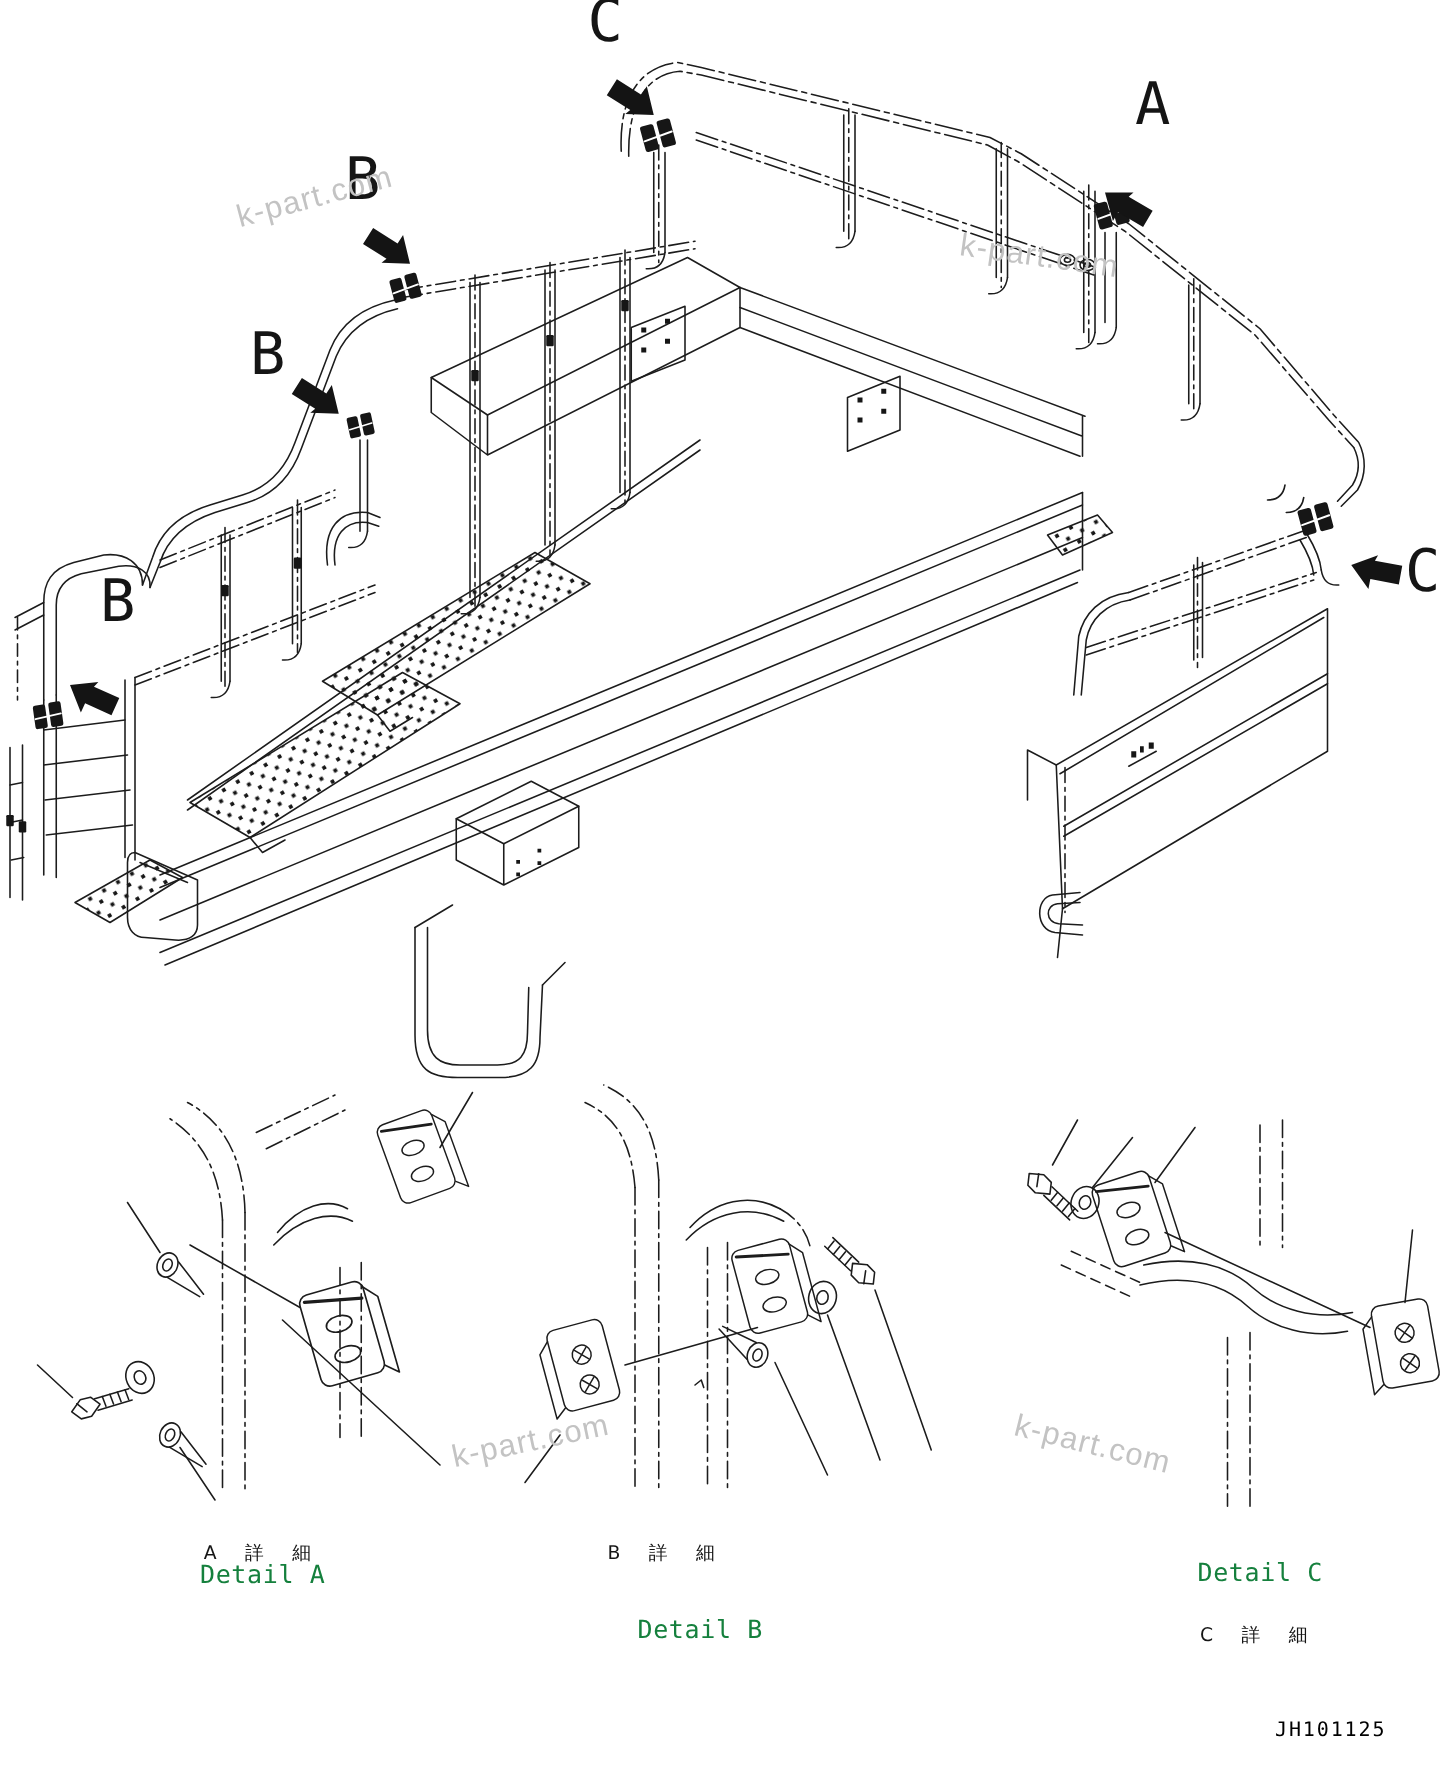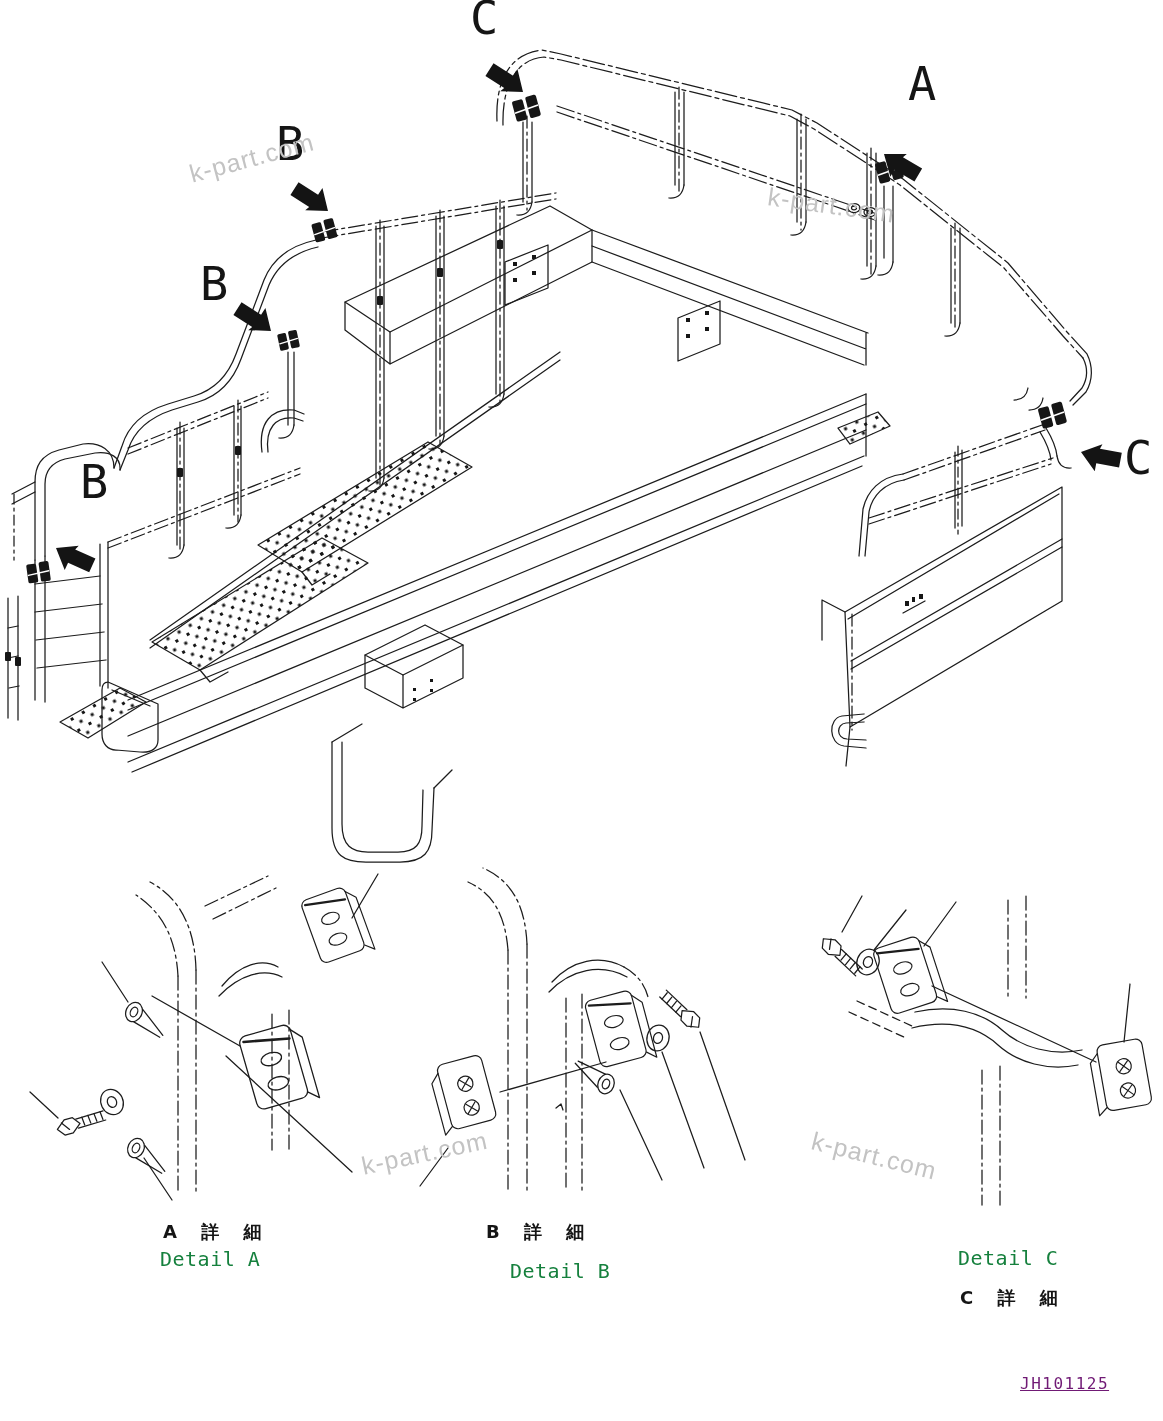--- a/index.html
+++ b/index.html
@@ -1,26 +1,26 @@
 <!DOCTYPE html>
 <html><head>
 <meta charset="utf-8">
 <style>
   html,body{margin:0;padding:0;background:#fff;}
   #page{position:relative;width:1163px;height:1421px;background:#fff;overflow:hidden;
         font-family:"DejaVu Sans",sans-serif;color:#1c1c1c;}
   svg{position:absolute;left:0;top:0;}
   .lbl{position:absolute;font-family:"DejaVu Sans Mono",monospace;font-size:47px;
        font-weight:400;color:#151515;line-height:1;}
-  .cap-jp{position:absolute;font-family:"DejaVu Sans",sans-serif;font-size:18px;
-       font-weight:700;letter-spacing:9px;color:#151515;line-height:1.1;white-space:nowrap;}
+  .cap-jp{position:absolute;font-family:"DejaVu Sans",sans-serif;font-size:15px;
+       font-weight:400;letter-spacing:9px;color:#151515;line-height:1.1;white-space:nowrap;margin-top:12px;}
   .cap-en{position:absolute;font-family:"DejaVu Sans Mono",monospace;font-size:20px;
        font-weight:400;letter-spacing:.5px;color:#15803d;line-height:1.1;white-space:nowrap;}
   .dwg{position:absolute;font-family:"DejaVu Sans Mono",monospace;font-size:16px;
-       letter-spacing:1.5px;color:#701a75;text-decoration:underline;}
+       letter-spacing:1.5px;color:#000000;}
   .wm{position:absolute;font-family:"Liberation Sans",sans-serif;font-size:25px;
       color:#c3c3c3;letter-spacing:1px;white-space:nowrap;transform-origin:left center;}
 </style>
 </head>
 <body>
 
 <div id="page">
 
 <svg width="1163" height="1421" viewBox="0 0 1163 1421">
   <defs>
@@ -291,21 +291,21 @@
   <div class="lbl" style="left:470px;top:-6px;">C</div>
   <div class="lbl" style="left:908px;top:60px;">A</div>
   <div class="lbl" style="left:276px;top:120px;">B</div>
   <div class="lbl" style="left:200px;top:260px;">B</div>
   <div class="lbl" style="left:80px;top:458px;">B</div>
   <div class="lbl" style="left:1124px;top:434px;">C</div>
 
   <div class="cap-jp" style="left:163px;top:1222px;">A 詳 細</div>
   <div class="cap-en" style="left:160px;top:1248px;">Detail A</div>
   <div class="cap-jp" style="left:486px;top:1222px;">B 詳 細</div>
-  <div class="cap-en" style="left:510px;top:1260px;">Detail B</div>
+  <div class="cap-en" style="left:510px;top:1292px;">Detail B</div>
   <div class="cap-jp" style="left:960px;top:1288px;">C 詳 細</div>
   <div class="cap-en" style="left:958px;top:1247px;">Detail C</div>
 
   <div class="dwg" style="left:1020px;top:1374px;">JH101125</div>
 
   <div class="wm" style="left:190px;top:160px;transform:rotate(-15deg);">k-part.com</div>
   <div class="wm" style="left:768px;top:182px;transform:rotate(8deg);">k-part.com</div>
   <div class="wm" style="left:362px;top:1152px;transform:rotate(-12deg);">k-part.com</div>
   <div class="wm" style="left:812px;top:1126px;transform:rotate(14deg);">k-part.com</div>
 

